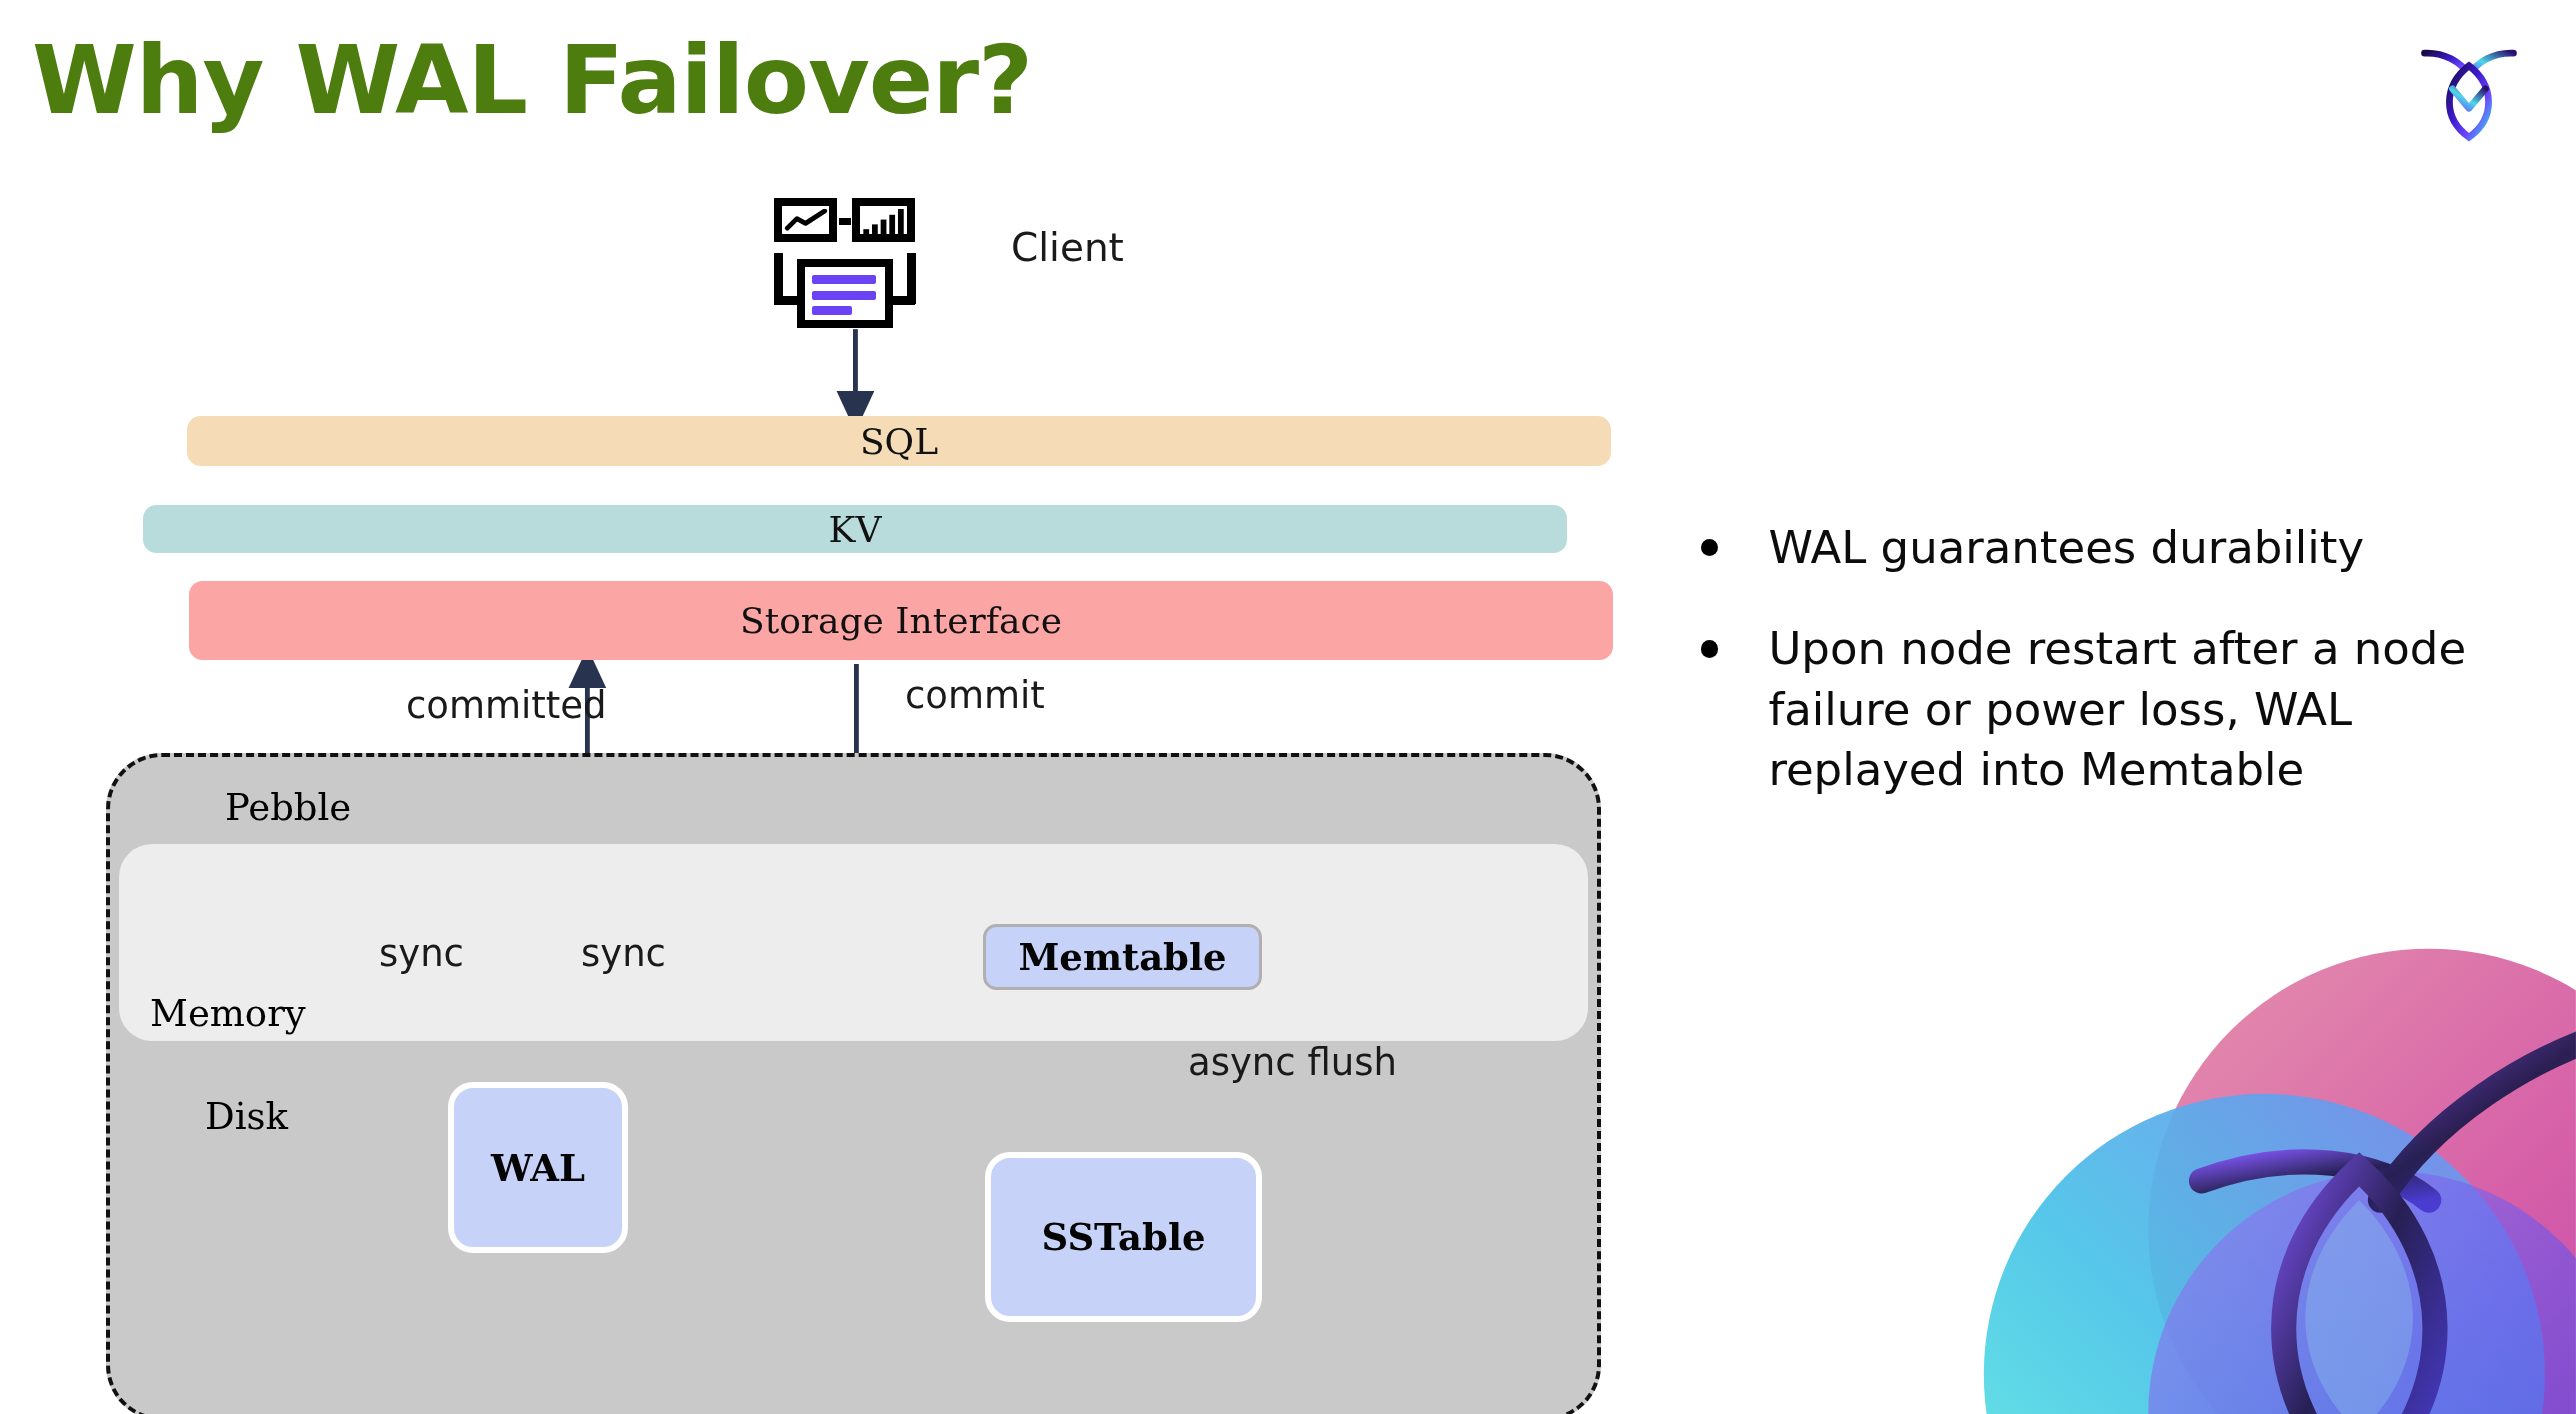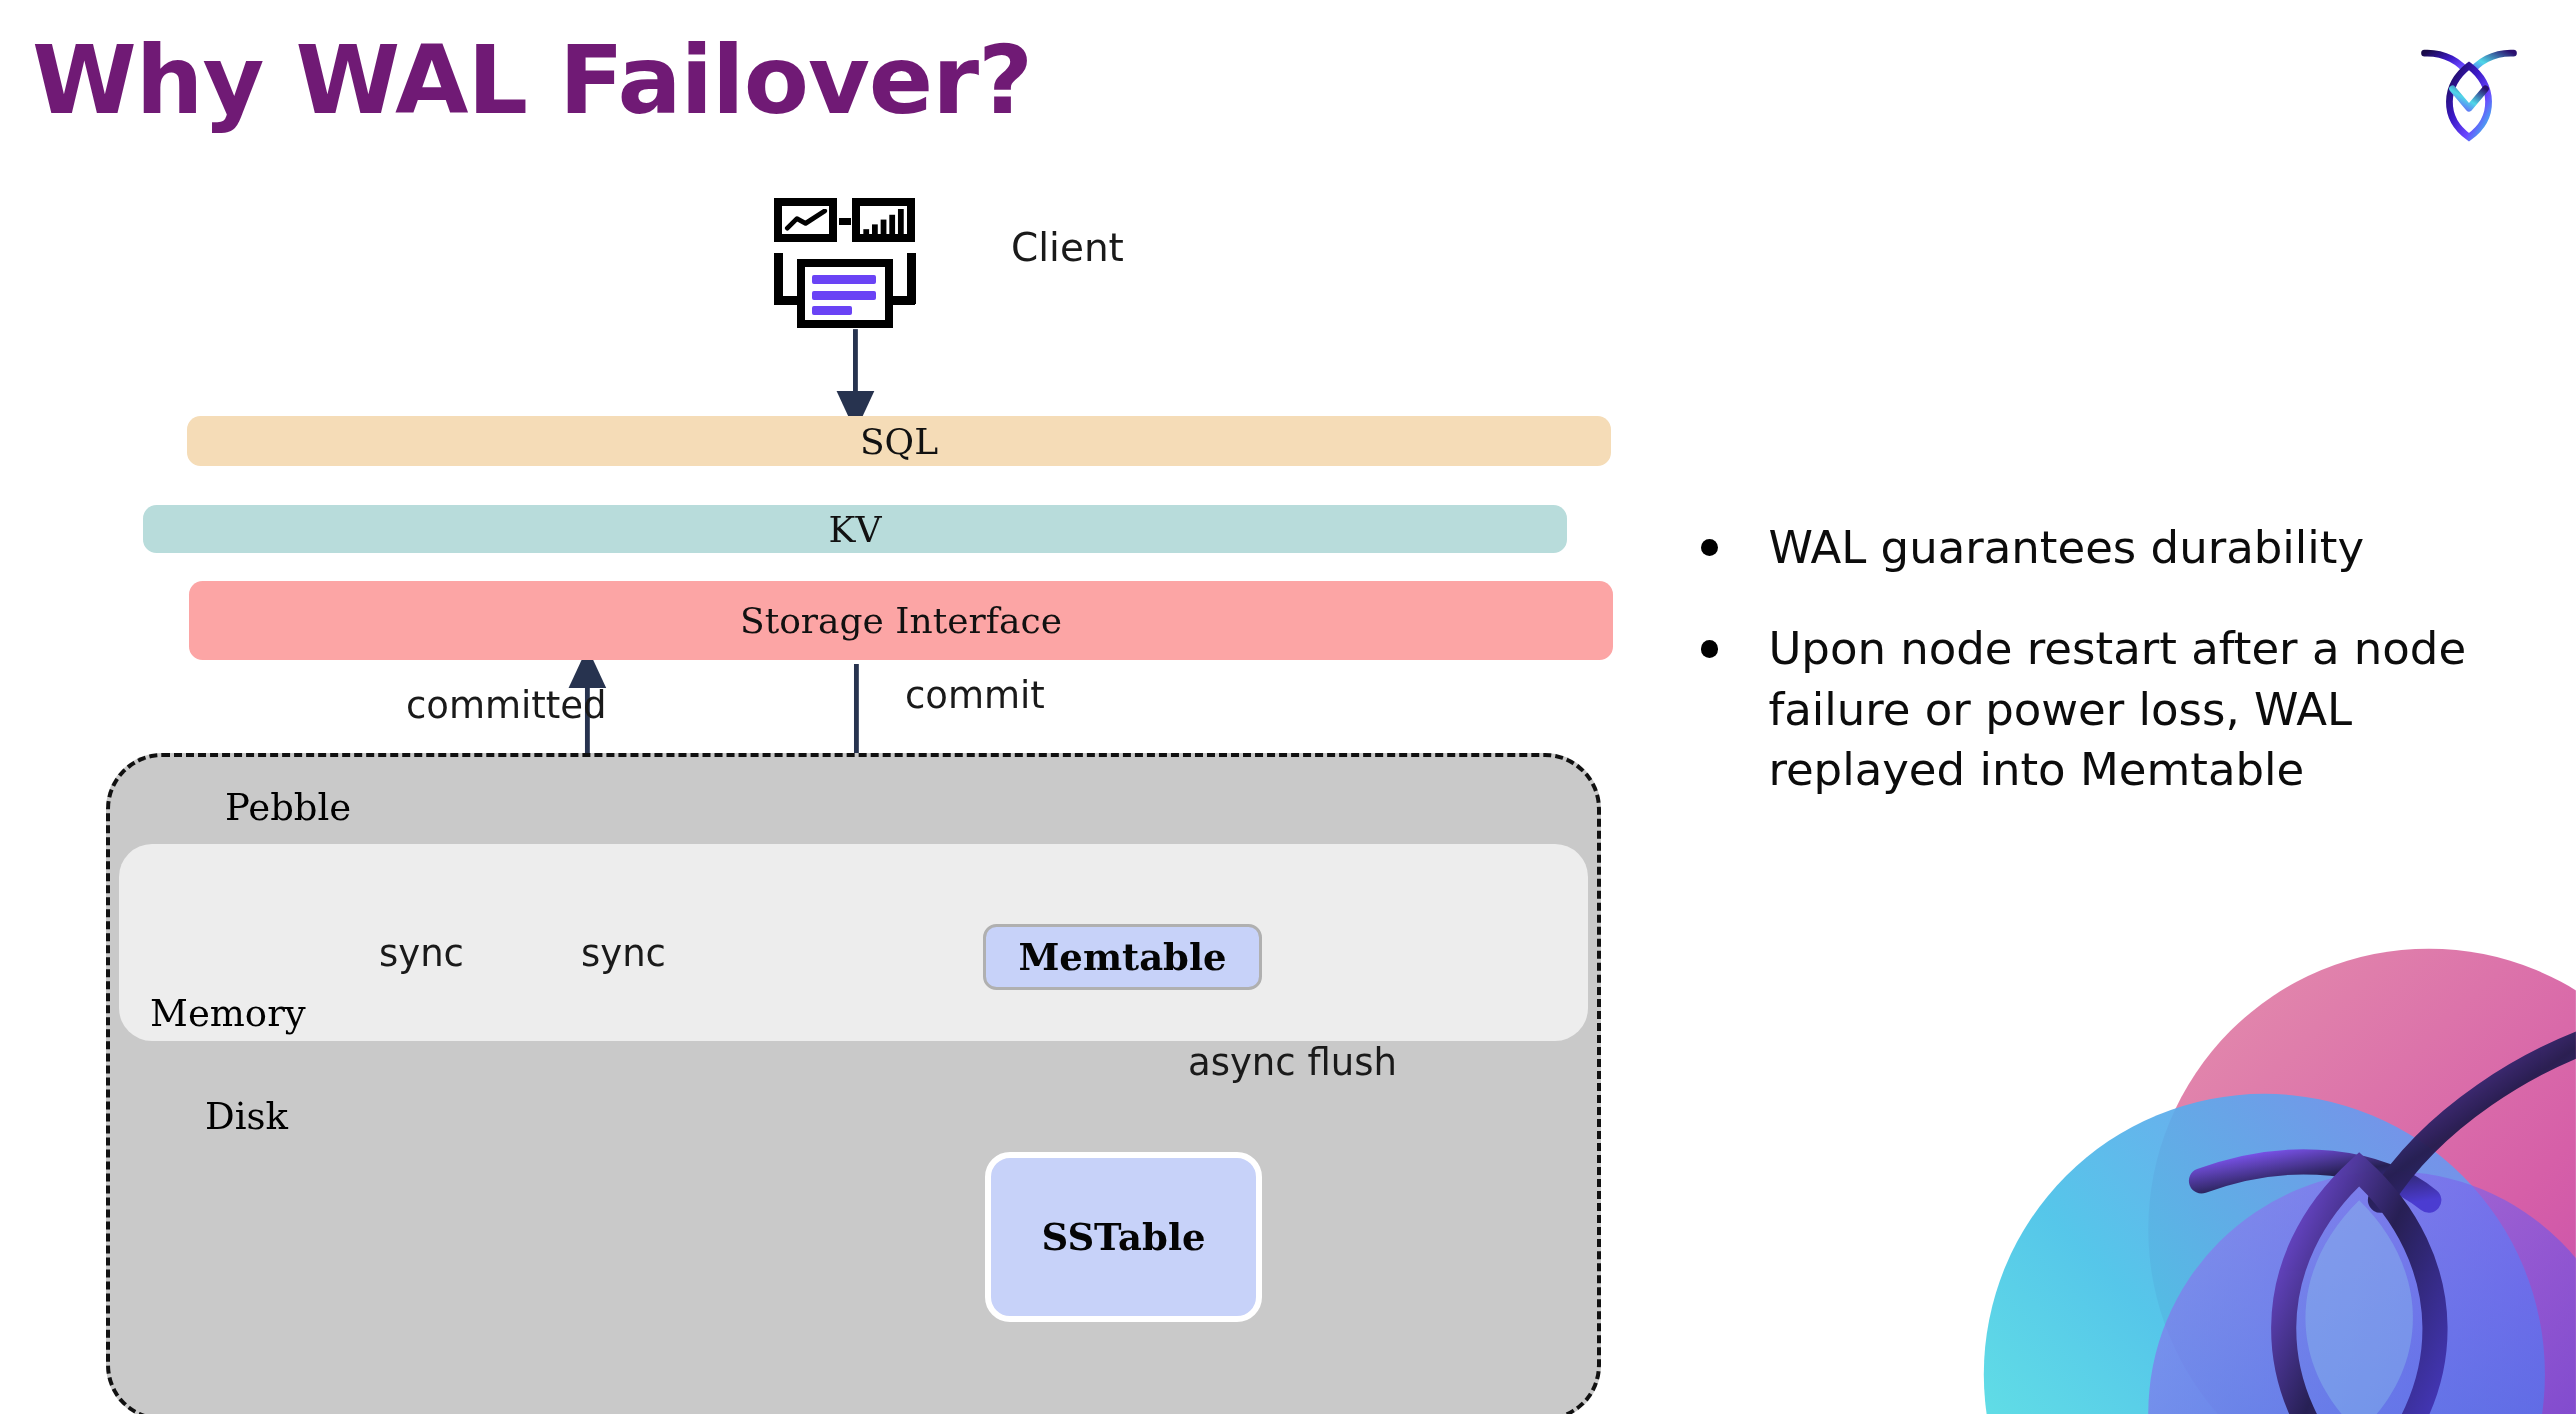--- a/index.html
+++ b/index.html
@@ -3,21 +3,21 @@
 <meta charset="utf-8">
 <title>Why WAL Failover?</title>
 <style>
   html,body{margin:0;padding:0;background:#ffffff;}
   body{width:2576px;height:1415px;position:relative;overflow:hidden;
        font-family:"Liberation Sans",sans-serif;}
   #slide{position:absolute;inset:0;width:2576px;height:1415px;background:#fff;overflow:hidden;}
 
   
   #title{position:absolute;left:32px;top:31px;font-size:95px;line-height:1.05;
-    font-weight:bold;color:#701a75;letter-spacing:-1px;
+    font-weight:bold;color:#4d7c0f;letter-spacing:-1px;
     font-family:"DejaVu Sans","Liberation Sans",sans-serif;white-space:nowrap;}
 
   
   #logo{position:absolute;left:2411px;top:29px;width:116px;height:116px;}
 
   
   #corner-art{position:absolute;left:1974px;top:910px;width:602px;height:505px;
     pointer-events:none;}
 
   
@@ -212,20 +212,23 @@
   <div class="lbl" style="left:225px;top:786px;font-size:37px;">Pebble</div>
   <div class="lbl" style="left:150px;top:979px;font-size:37px;margin-top:13px;">Memory</div>
   <div class="lbl" style="left:205px;top:1095px;font-size:37px;">Disk</div>
 
   <div class="lbl-sans" style="left:406px;top:684px;font-size:37px;">committed</div>
   <div class="lbl-sans" style="left:905px;top:674px;font-size:37px;">commit</div>
   <div class="lbl-sans" style="left:379px;top:932px;font-size:37px;">sync</div>
   <div class="lbl-sans" style="left:581px;top:932px;font-size:37px;">sync</div>
   <div class="lbl-sans" style="left:1188px;top:1041px;font-size:37px;">async flush</div>
 
+  <div class="node" id="node-wal">
+    <span class="node-label">WAL</span>
+  </div>
   <div class="node" id="node-memtable">
     <span class="node-label">Memtable</span>
   </div>
   <div class="node" id="node-sstable">
     <span class="node-label">SSTable</span>
   </div>
 
   <div id="bullets">
     <div class="bullet-row">
       <span class="bullet-dot"></span>

